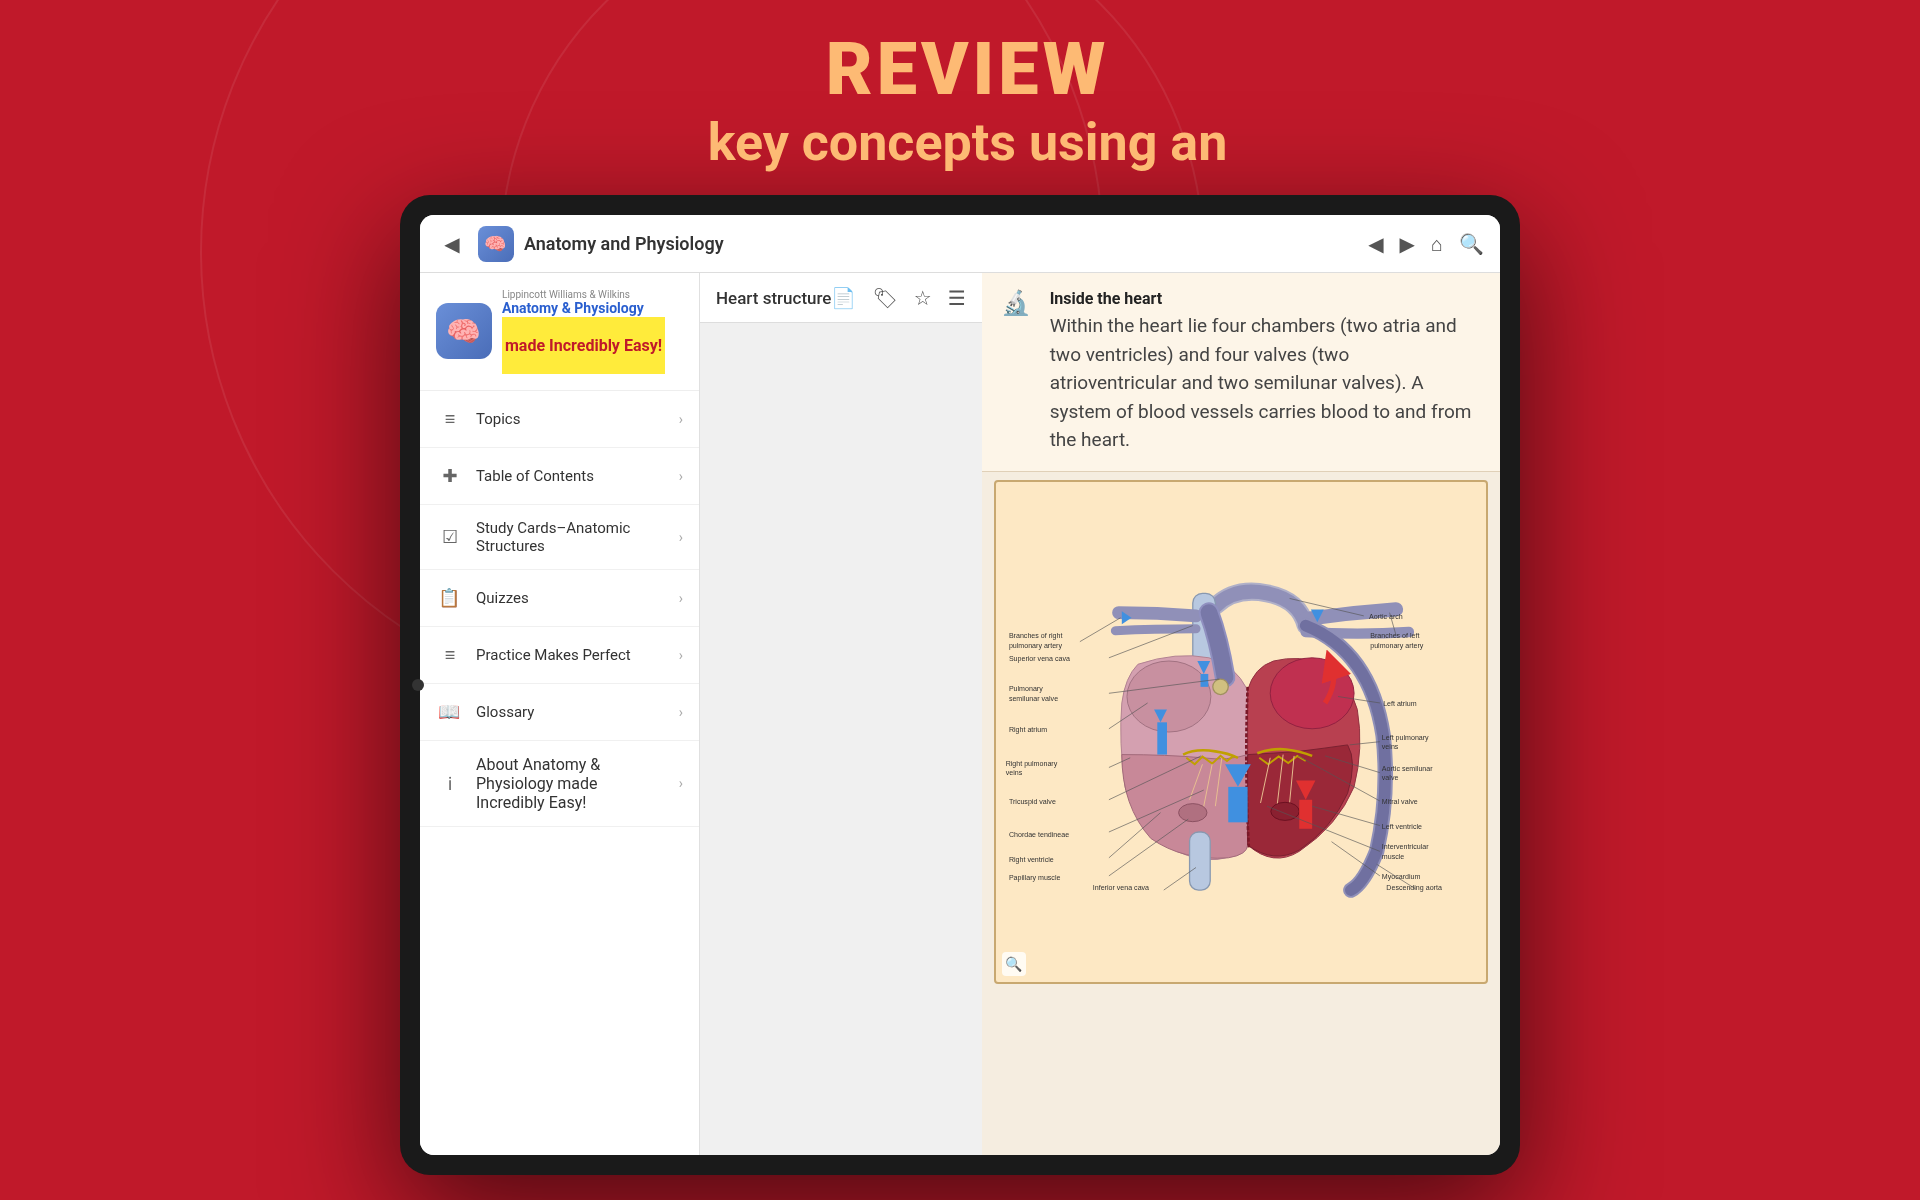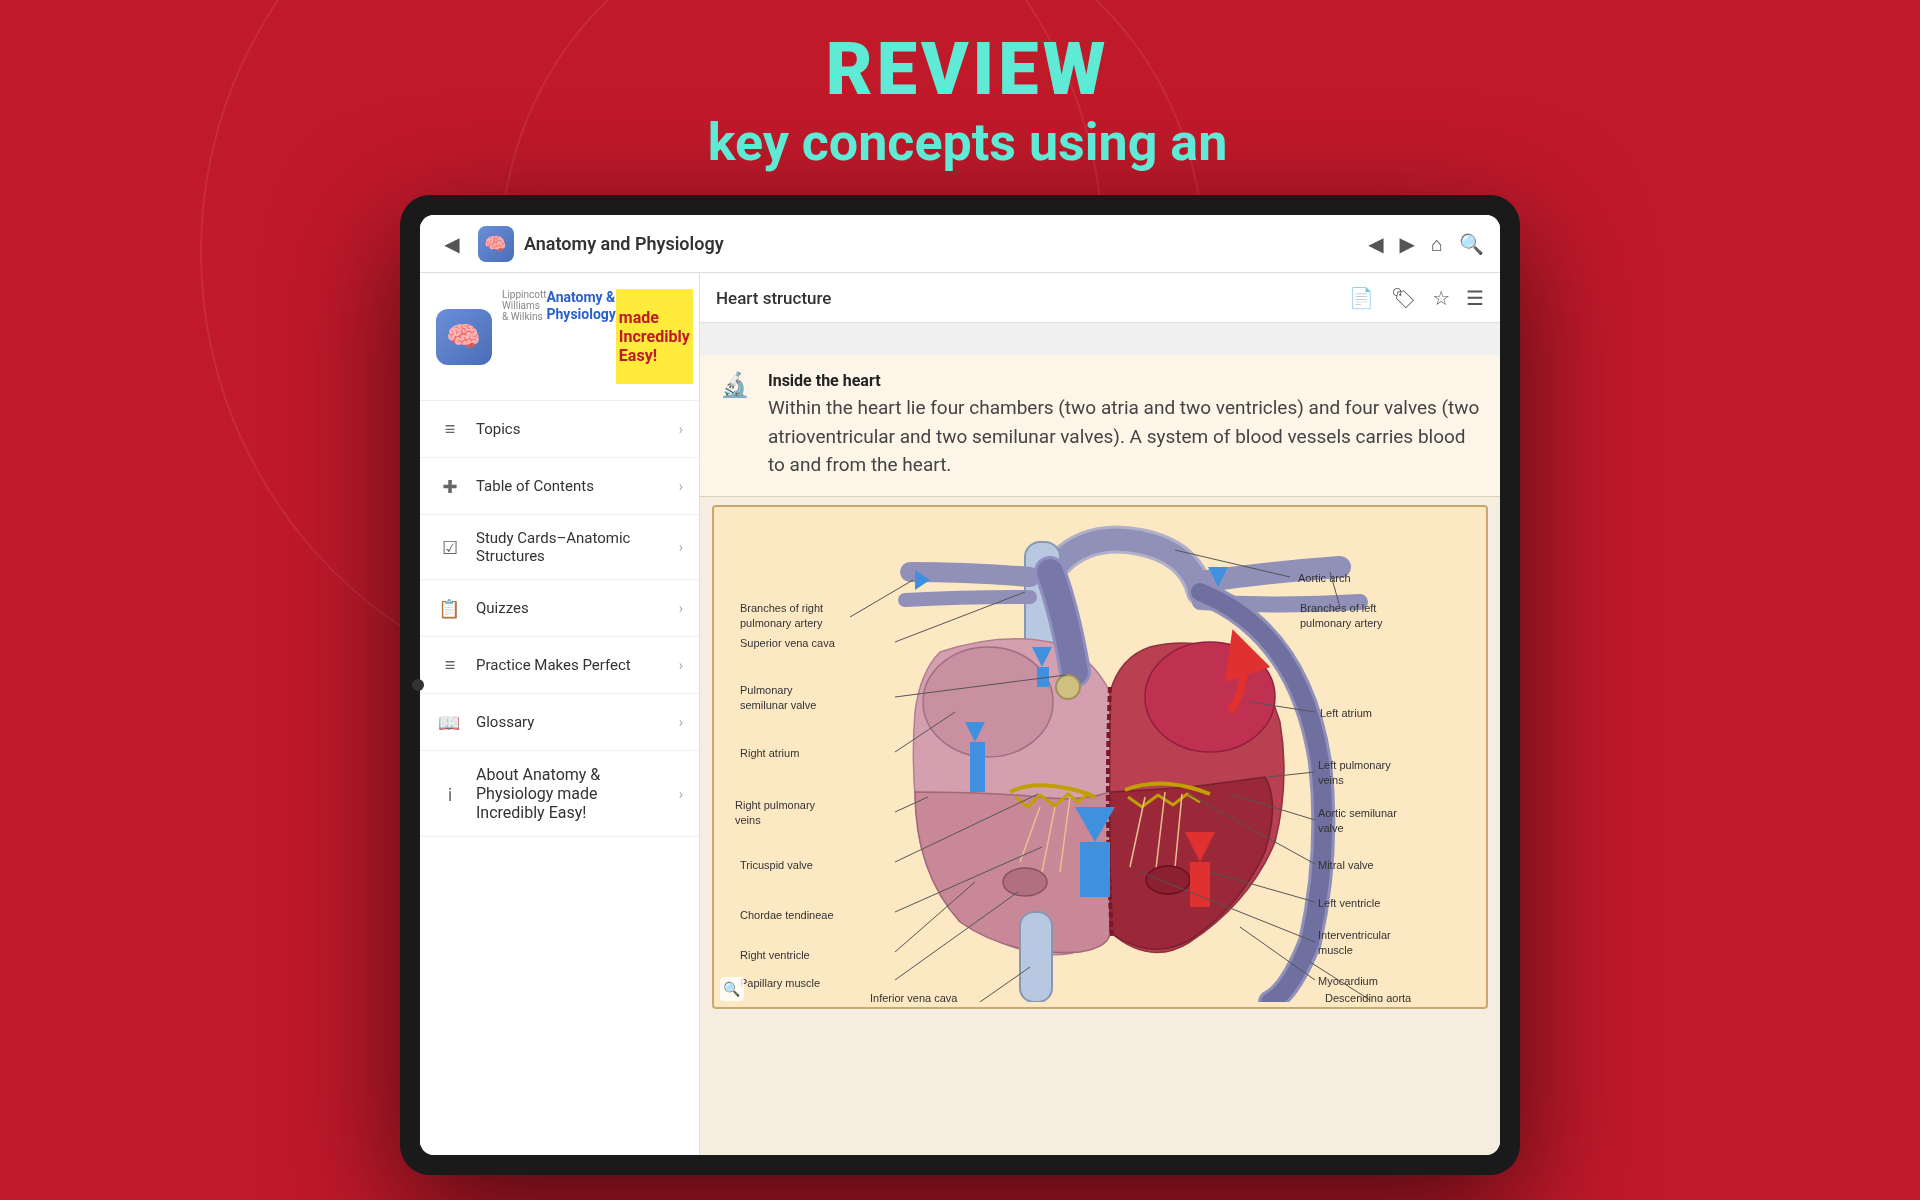--- a/index.html
+++ b/index.html
@@ -33,21 +33,21 @@
       width: 700px; height: 700px;
       top: -100px; left: 500px;
     }
 
     
     .hero-text {
       position: absolute;
       top: 30px;
       left: 15px; right: 0;
       text-align: center;
-      color: #5eead4;
+      color: #fdba74;
       z-index: 10;
     }
     .hero-text .review {
       font-size: 72px;
       font-weight: 900;
       letter-spacing: 4px;
       line-height: 1.1;
     }
     .hero-text .subtitle {
       font-size: 52px;
@@ -171,21 +171,21 @@
       background: linear-gradient(135deg, #6a8fd8, #4a6db8);
       border-radius: 12px;
       display: flex;
       align-items: center;
       justify-content: center;
       font-size: 28px;
       flex-shrink: 0;
     }
     .app-info {
       display: flex;
-      flex-direction: row;
+      flex-direction: column;
     }
     .app-publisher {
       font-size: 10px;
       color: #888;
     }
     .app-name-blue {
       font-size: 14px;
       font-weight: 700;
       color: #2a5fcf;
       line-height: 1.2;
@@ -228,23 +228,22 @@
     }
     .menu-chevron {
       font-size: 14px;
       color: #aaa;
     }
 
     
     .main-content {
       flex: 1;
       display: flex;
-      flex-direction: column;
+      flex-direction: row;
       overflow: hidden;
-      gap: 32px;
     }
     .content-header {
       height: 50px;
       background: white;
       border-bottom: 1px solid #ddd;
       display: flex;
       align-items: center;
       padding: 0 16px;
       justify-content: space-between;
     }

